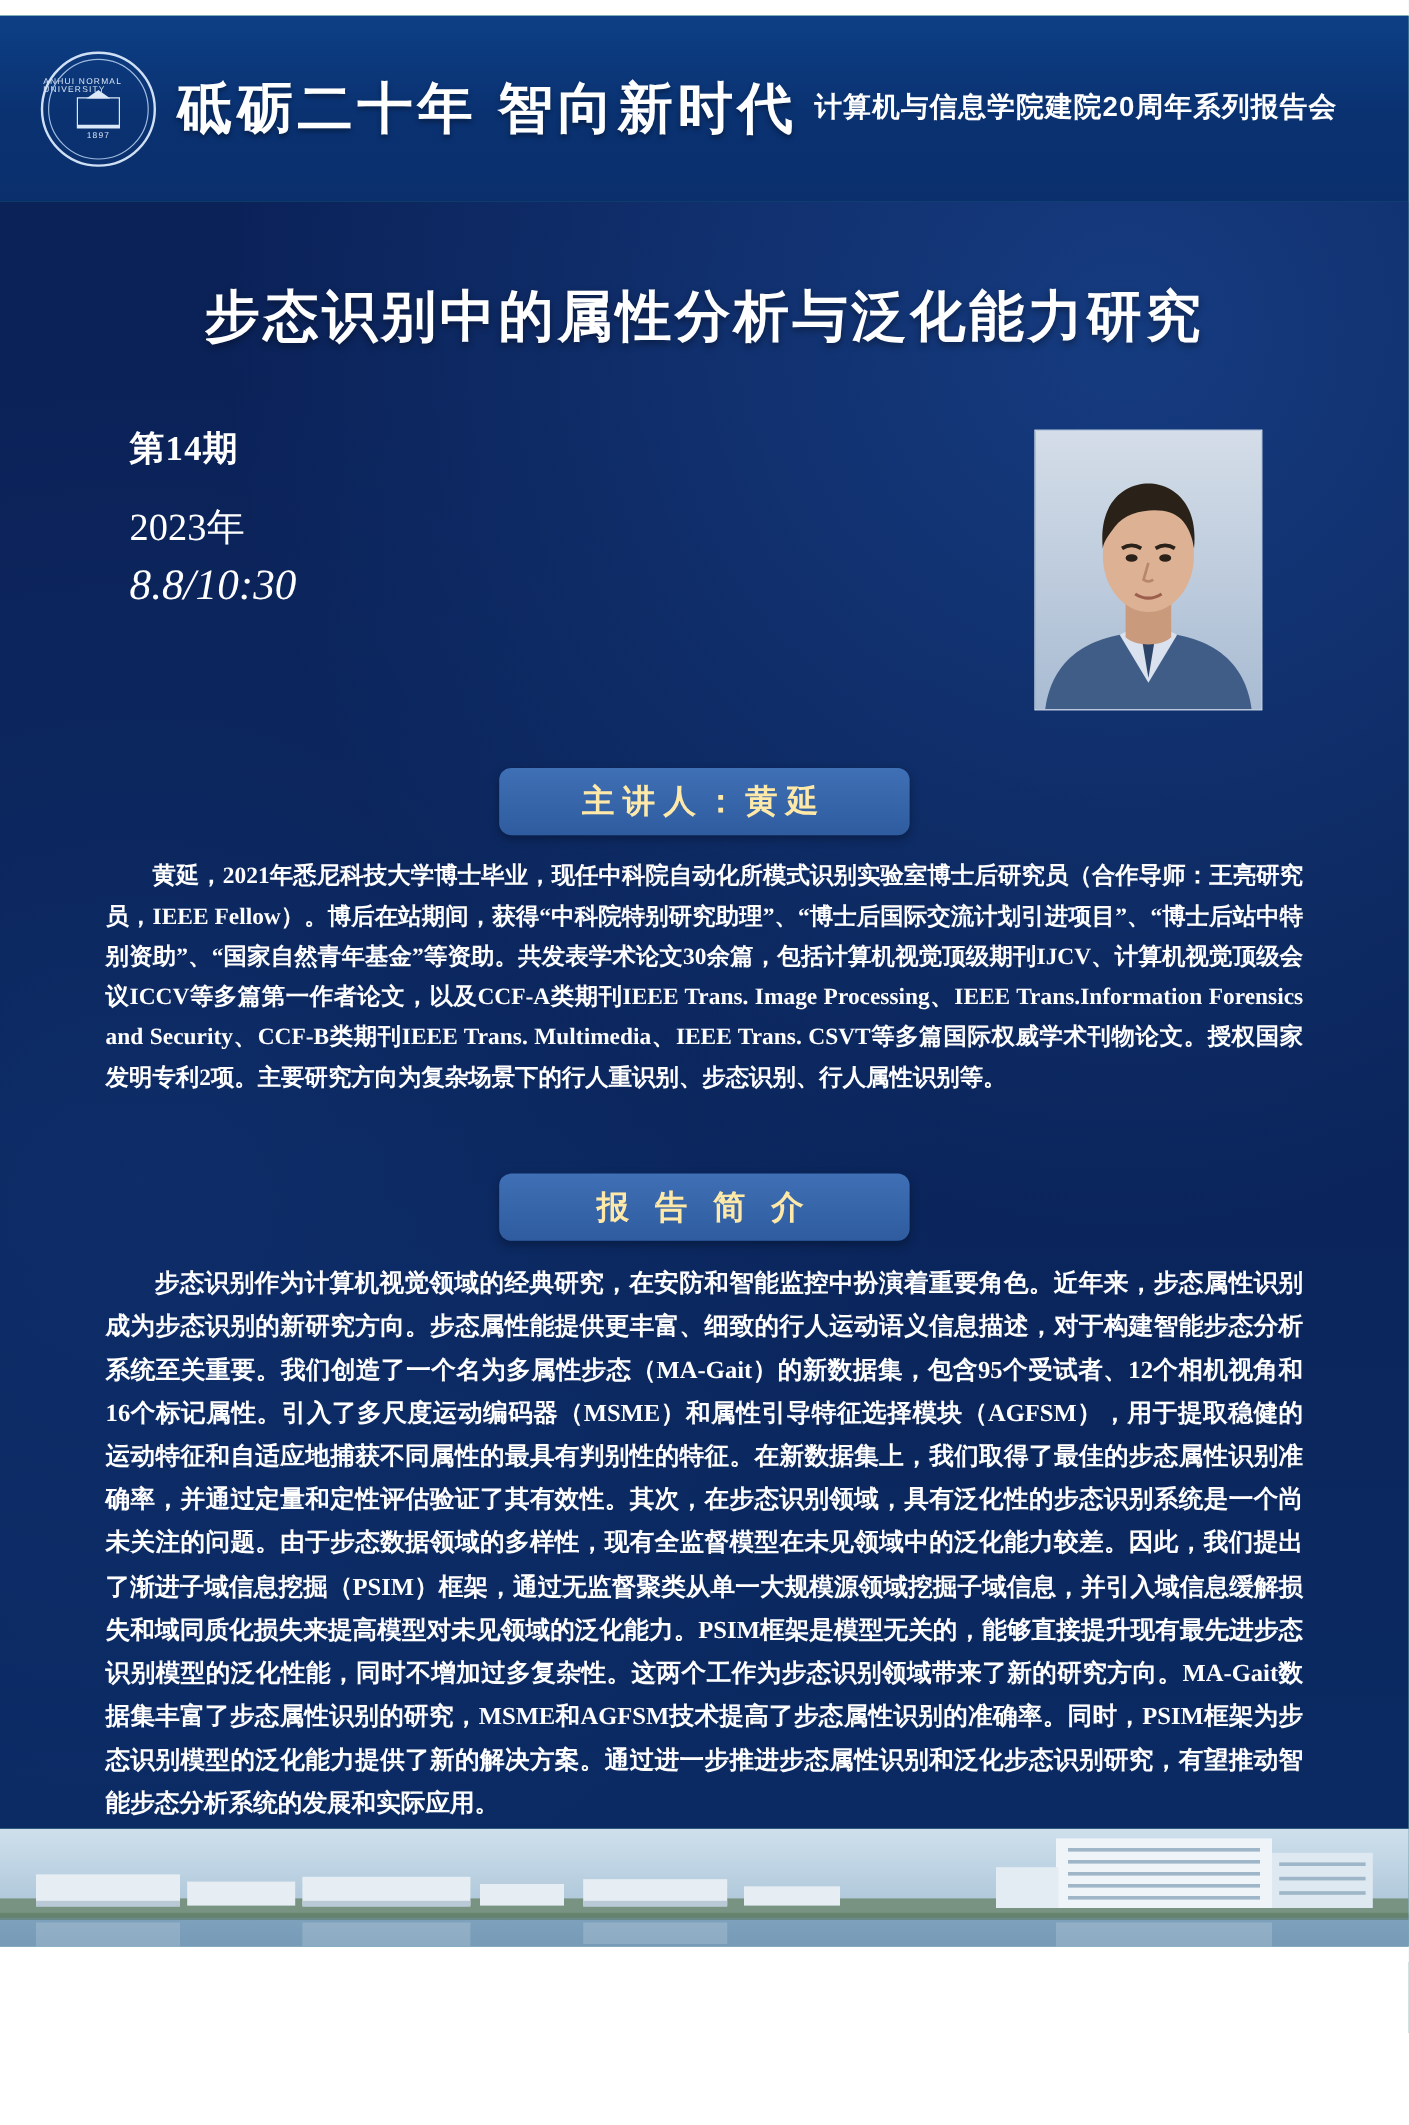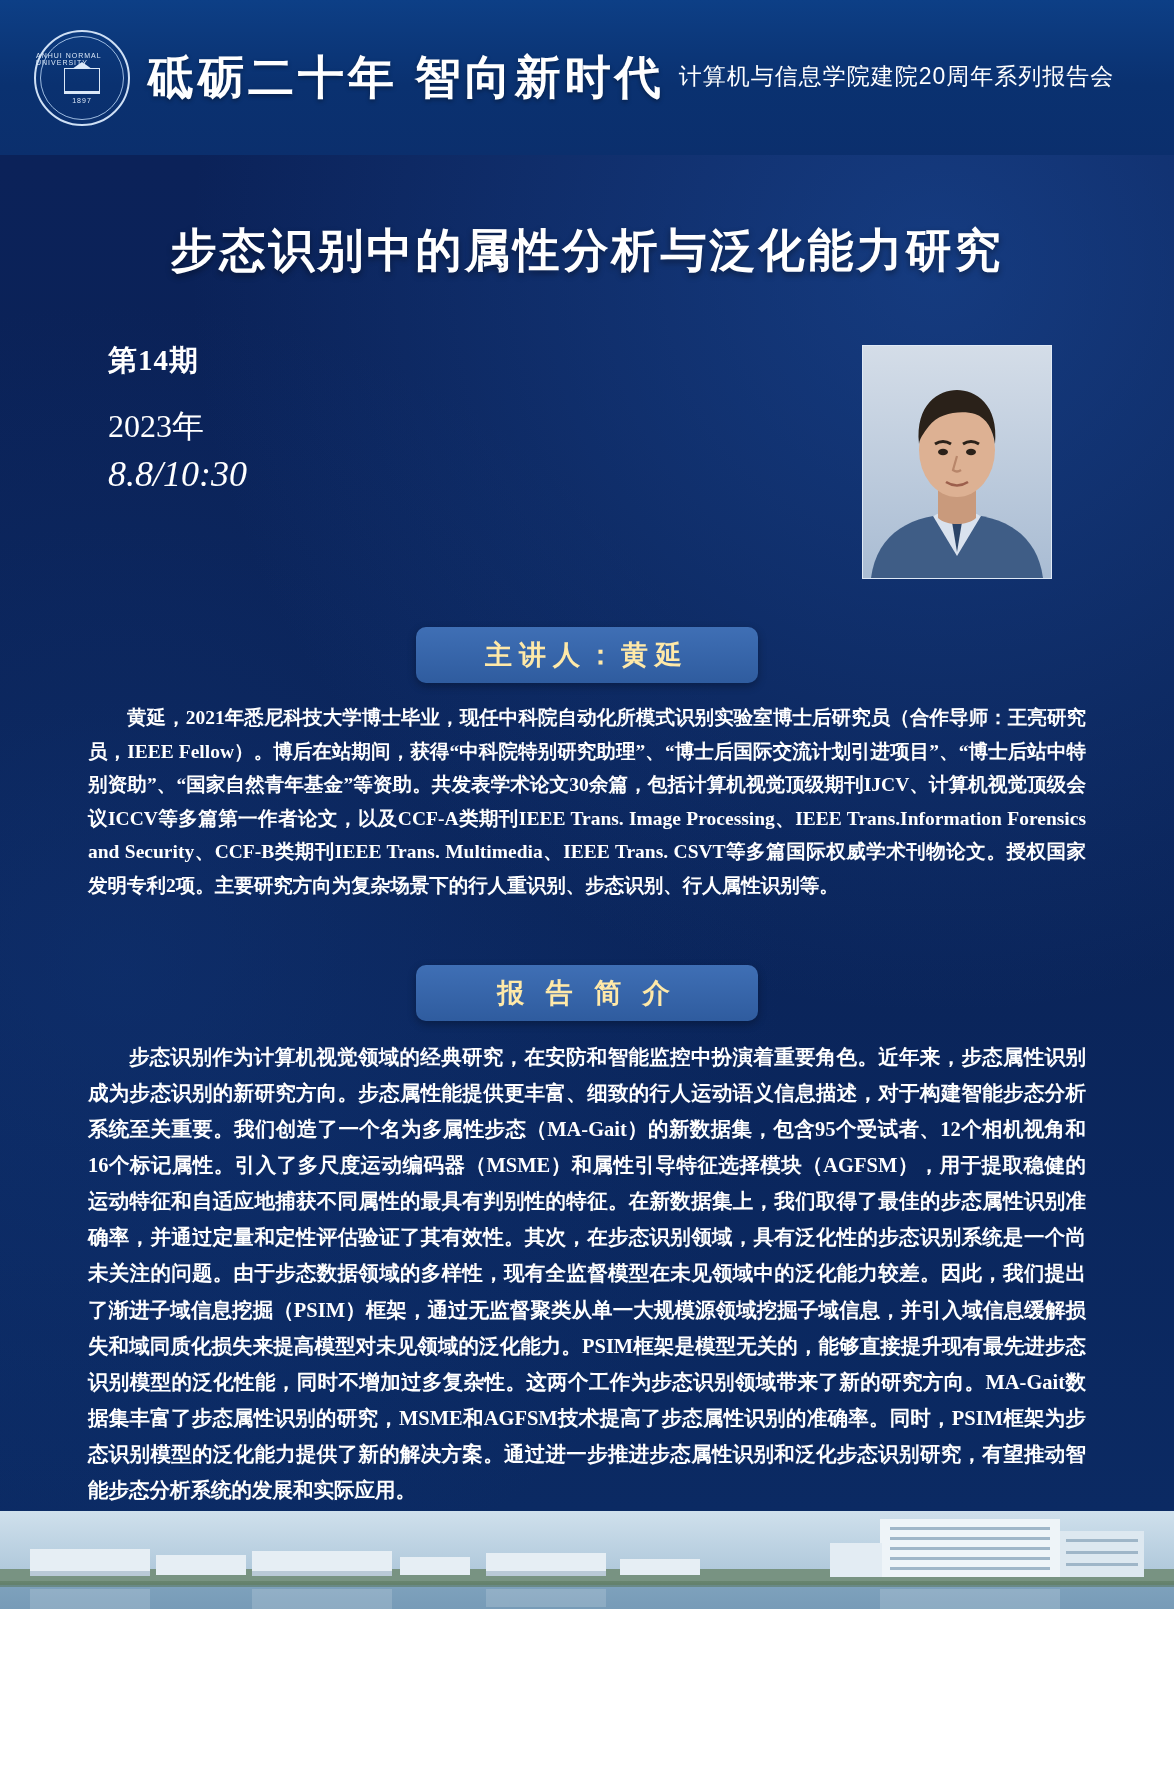--- a/index.html
+++ b/index.html
@@ -7,21 +7,21 @@
     padding: 0;
     background: #ffffff;
   }
   body {
     font-family: "Liberation Sans", "DejaVu Sans", sans-serif;
   }
   .poster {
     position: relative;
     width: 1174px;
     height: 1609px;
-    margin: 0 auto;
+    margin: 13px auto;
     overflow: hidden;
     background: #0f766e;
   }
 
   
   .banner {
     position: absolute;
     left: 0; top: 0;
     width: 1174px;
     height: 155px;
@@ -79,21 +79,21 @@
     color: #ffffff;
     font-weight: bold;
     font-size: 46px;
     letter-spacing: 4px;
     margin-left: 18px;
     white-space: nowrap;
     text-shadow: 0 2px 4px rgba(0,0,0,.35);
   }
   .banner-sub {
     color: #ffffff;
-    font-weight: normal;
+    font-weight: bold;
     font-size: 23px;
     letter-spacing: 1px;
     margin-left: 14px;
     white-space: nowrap;
     padding-bottom: 3px;
   }
 
   
   .main {
     position: absolute;

